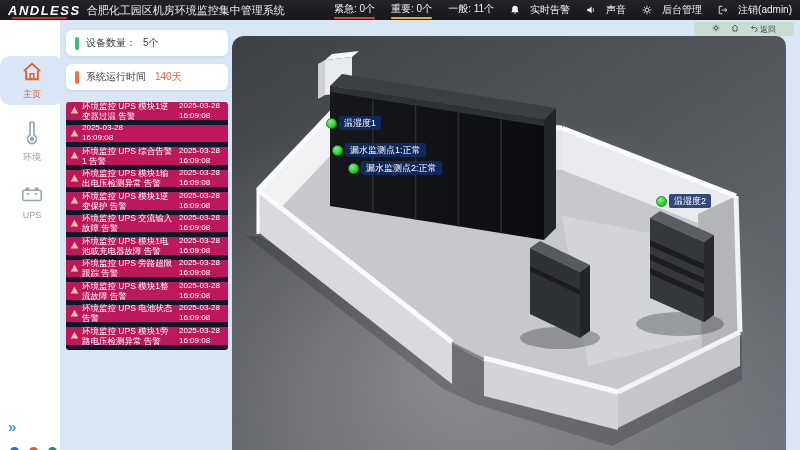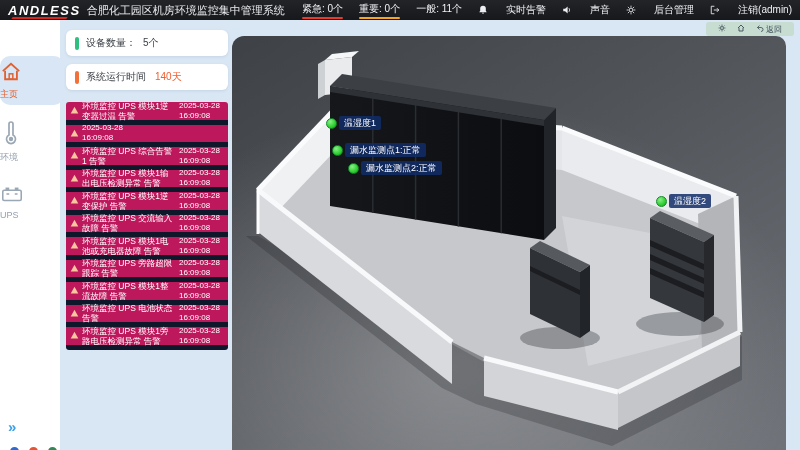--- a/index.html
+++ b/index.html
@@ -13,26 +13,26 @@
     padding:0 8px; color:#eceef1; z-index:30; }
   .logo { font-size:13px; font-weight:bold; font-style:italic; letter-spacing:1.5px;
     color:#fff; position:relative; padding-right:6px; }
   .logo::after { content:""; position:absolute; left:4px; bottom:-1px; width:70%;
     height:2px; background:#d8261d; transform:skewX(-35deg); }
   .app-title { font-size:11px; color:#e8eaec; white-space:nowrap; }
   .hdr-right { margin-left:auto; display:flex; align-items:center; gap:16px;text-align:center; }
   .stat { position:relative; font-size:10px; color:#f2f3f5; padding-bottom:3px; }
   .stat .bar { position:absolute; left:0; right:0; bottom:0; height:2px; border-radius:1px; }
   .stat .bar.red { background:#e8392b; } .stat .bar.org { background:#f5a524; }
-  .hbtn { display:flex; align-items:center; gap:18px; font-size:10px; color:#eef0f2; cursor:pointer; }
+  .hbtn { display:flex; align-items:center; gap:10px; font-size:10px; color:#eef0f2; cursor:pointer; }
   .hbtn svg { display:block; }
 
   
   .sidebar { position:absolute; left:0; top:20px; width:60px; bottom:0; background:#fff; z-index:20; }
-  .nav-item { width:64px; margin:0 auto 10px; padding:6px 0 4px; text-align:left;
+  .nav-item { width:64px; margin:0 auto 10px; padding:6px 0 4px; text-align:center;
     border-radius:10px; cursor:pointer; }
   .nav-item .lbl { display:block; font-size:9px; color:#94a1af; margin-top:2px; }
   .nav-item.active { background:#d8e6f6; }
   .nav-item.active .lbl { color:#e2602f; }
   .nav-wrap { padding-top:36px; }
   .expand { position:absolute; left:8px; top:398px; color:#3aa0e8; font-size:15px;
     font-weight:bold; letter-spacing:-2px; cursor:pointer; }
   .legend-dots { position:absolute; left:10px; top:427px; display:flex; gap:10px; }
   .legend-dots i { width:9px; height:9px; border-radius:50%; display:block; }
 
@@ -61,21 +61,21 @@
     background:linear-gradient(148deg,#3e4146 0%,#515459 42%,#6e7177 100%); }
   .scene svg { position:absolute; left:0; top:0; }
   .tag { position:absolute; display:flex; align-items:center; z-index:5; }
   .tag .dot { width:11px; height:11px; border-radius:50%; flex:none; margin-right:2px;
     background:radial-gradient(circle at 35% 30%, #8af08a, #2fcf2f 60%, #17a02d);
     border:1px solid #128a28; }
   .tag .txt { background:rgba(16,45,105,.85); color:#fff; font-size:9px;
     line-height:14px; padding:0 5px; border-radius:2px; white-space:nowrap; }
   .mini-bar { position:absolute; right:6px; top:22px; height:14px; z-index:40;
     background:rgba(196,219,205,.9); border-radius:3px; display:flex; align-items:center;
-    gap:11px; padding:0 12px; color:#3c4a55; }
+    gap:11px; padding:0 18px; color:#3c4a55; }
   .mini-bar .mbtn { display:flex; align-items:center; gap:2px; font-size:8px; cursor:pointer; }
 </style>
 </head>
 <body>
 
 <div class="stage">
 
   <div class="hdr">
     <span class="logo">ANDLESS</span>
     <span class="app-title">合肥化工园区机房环境监控集中管理系统</span>

